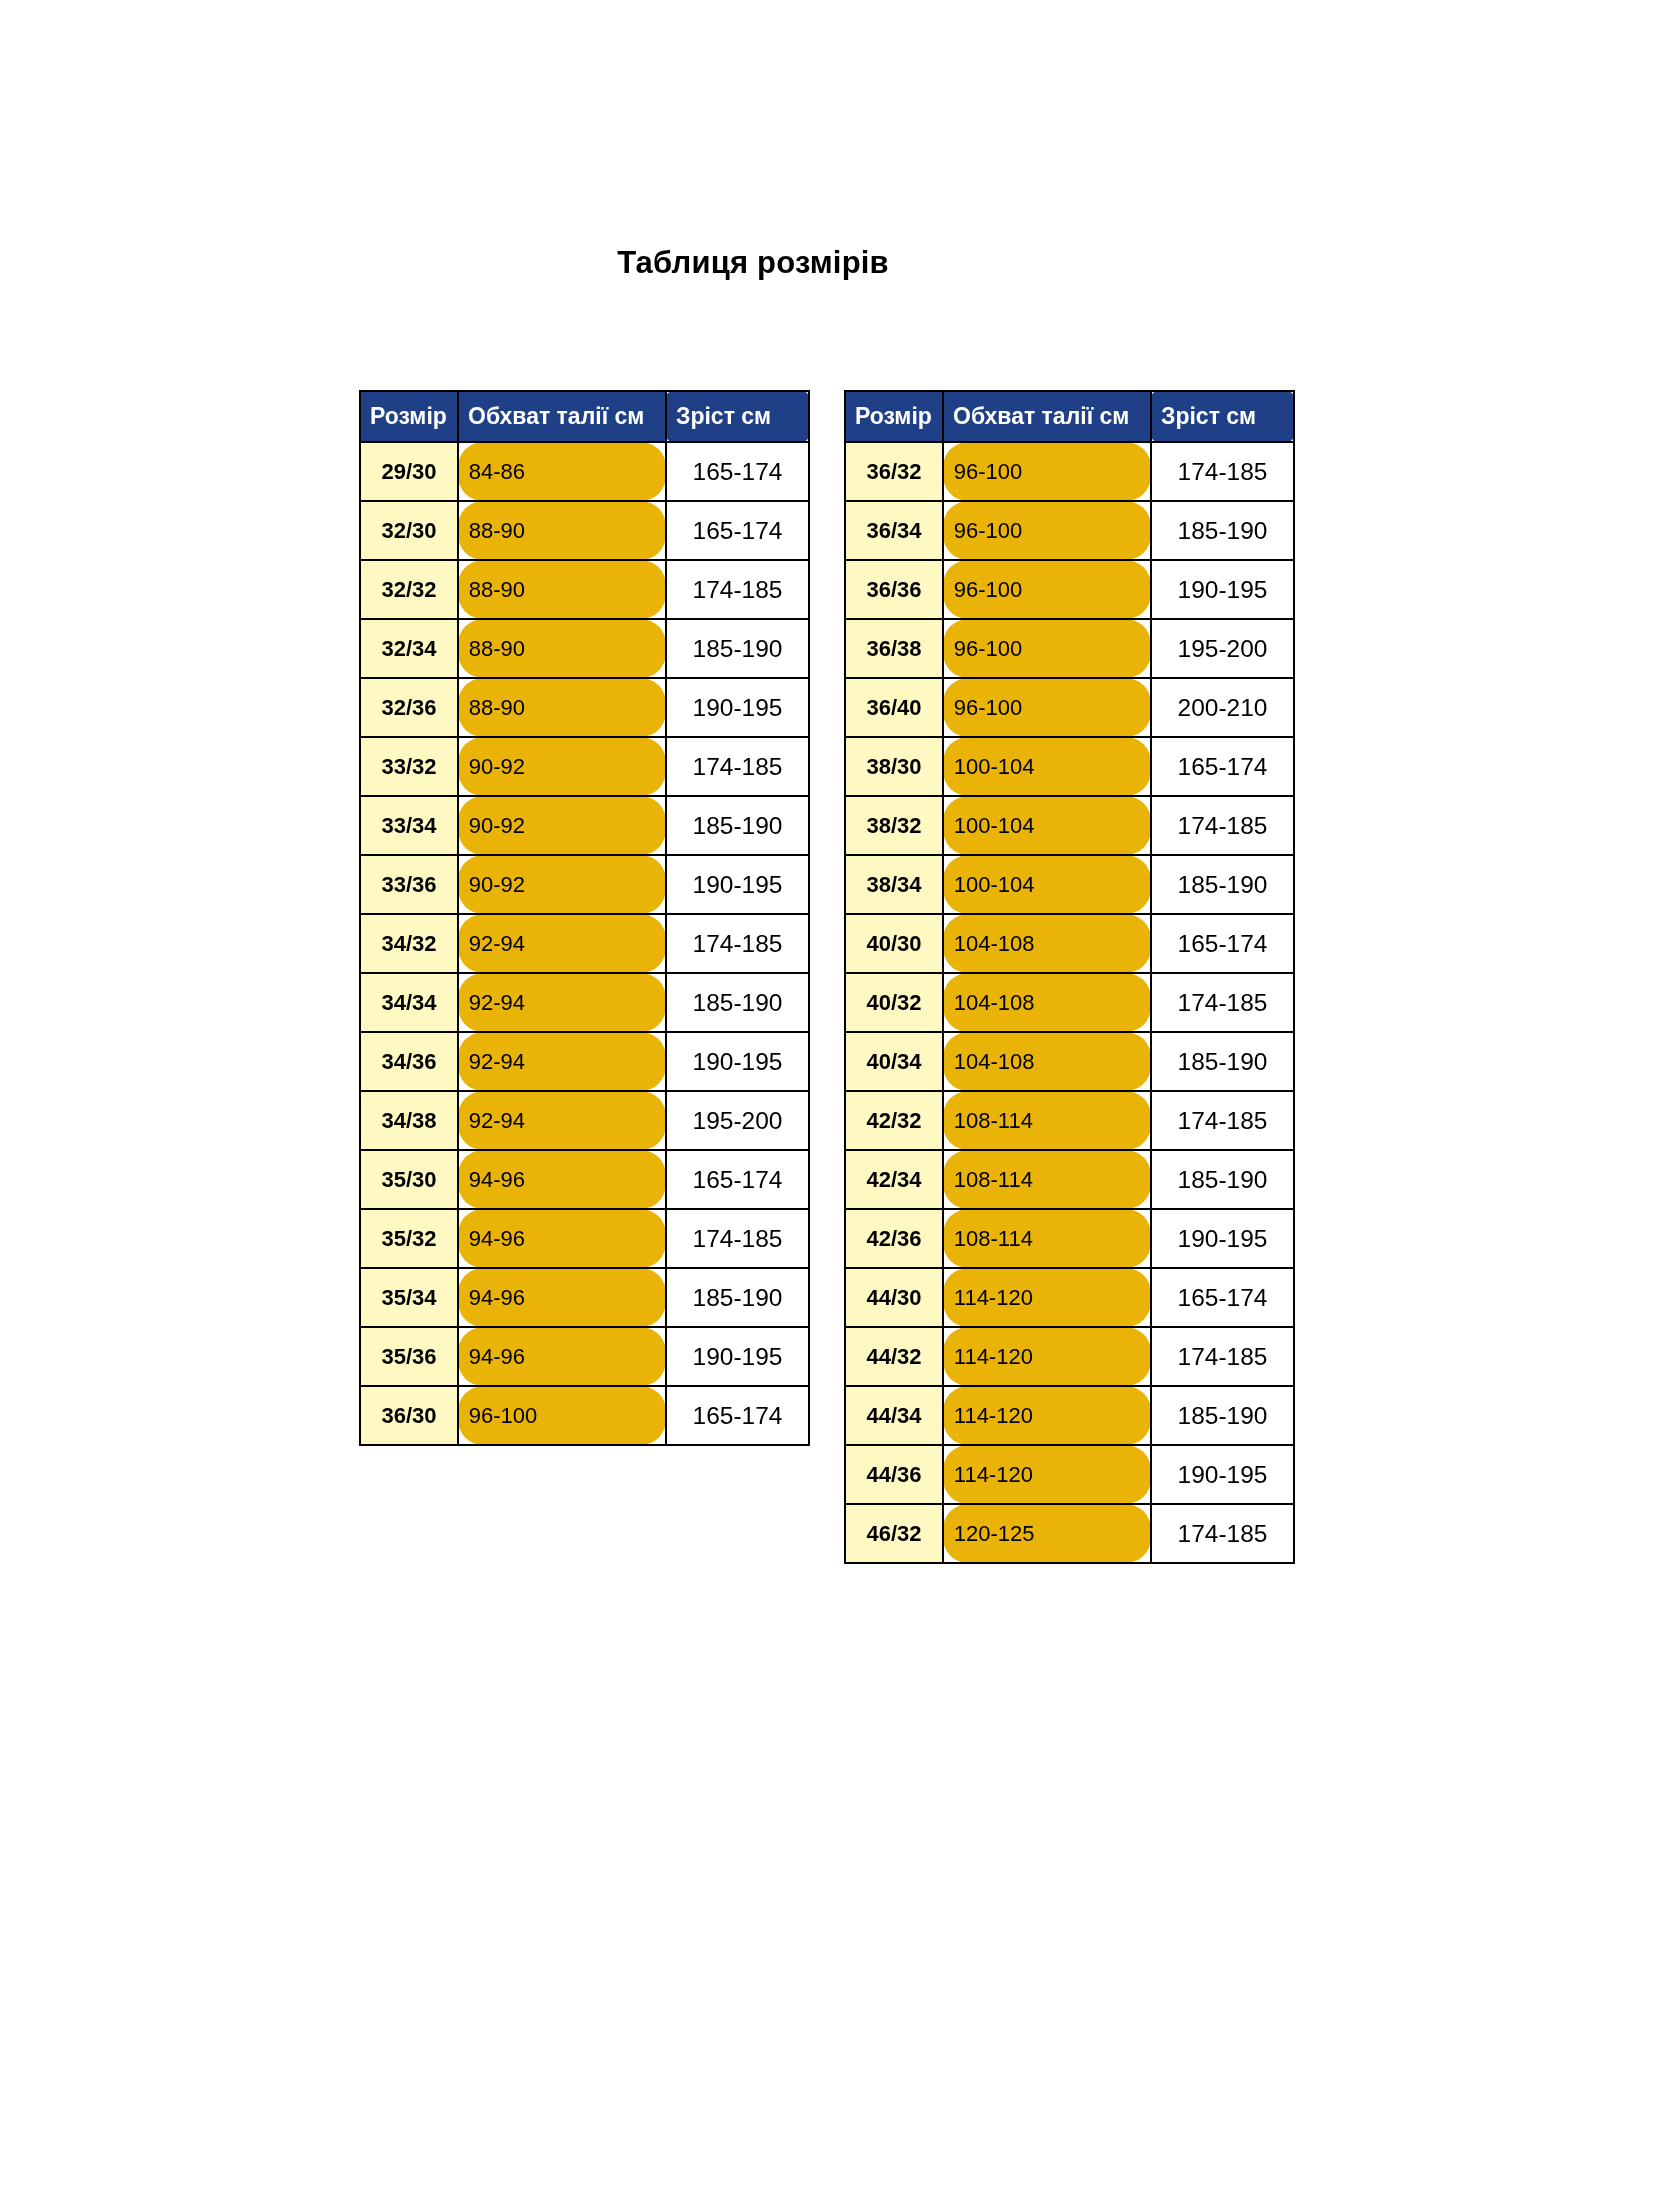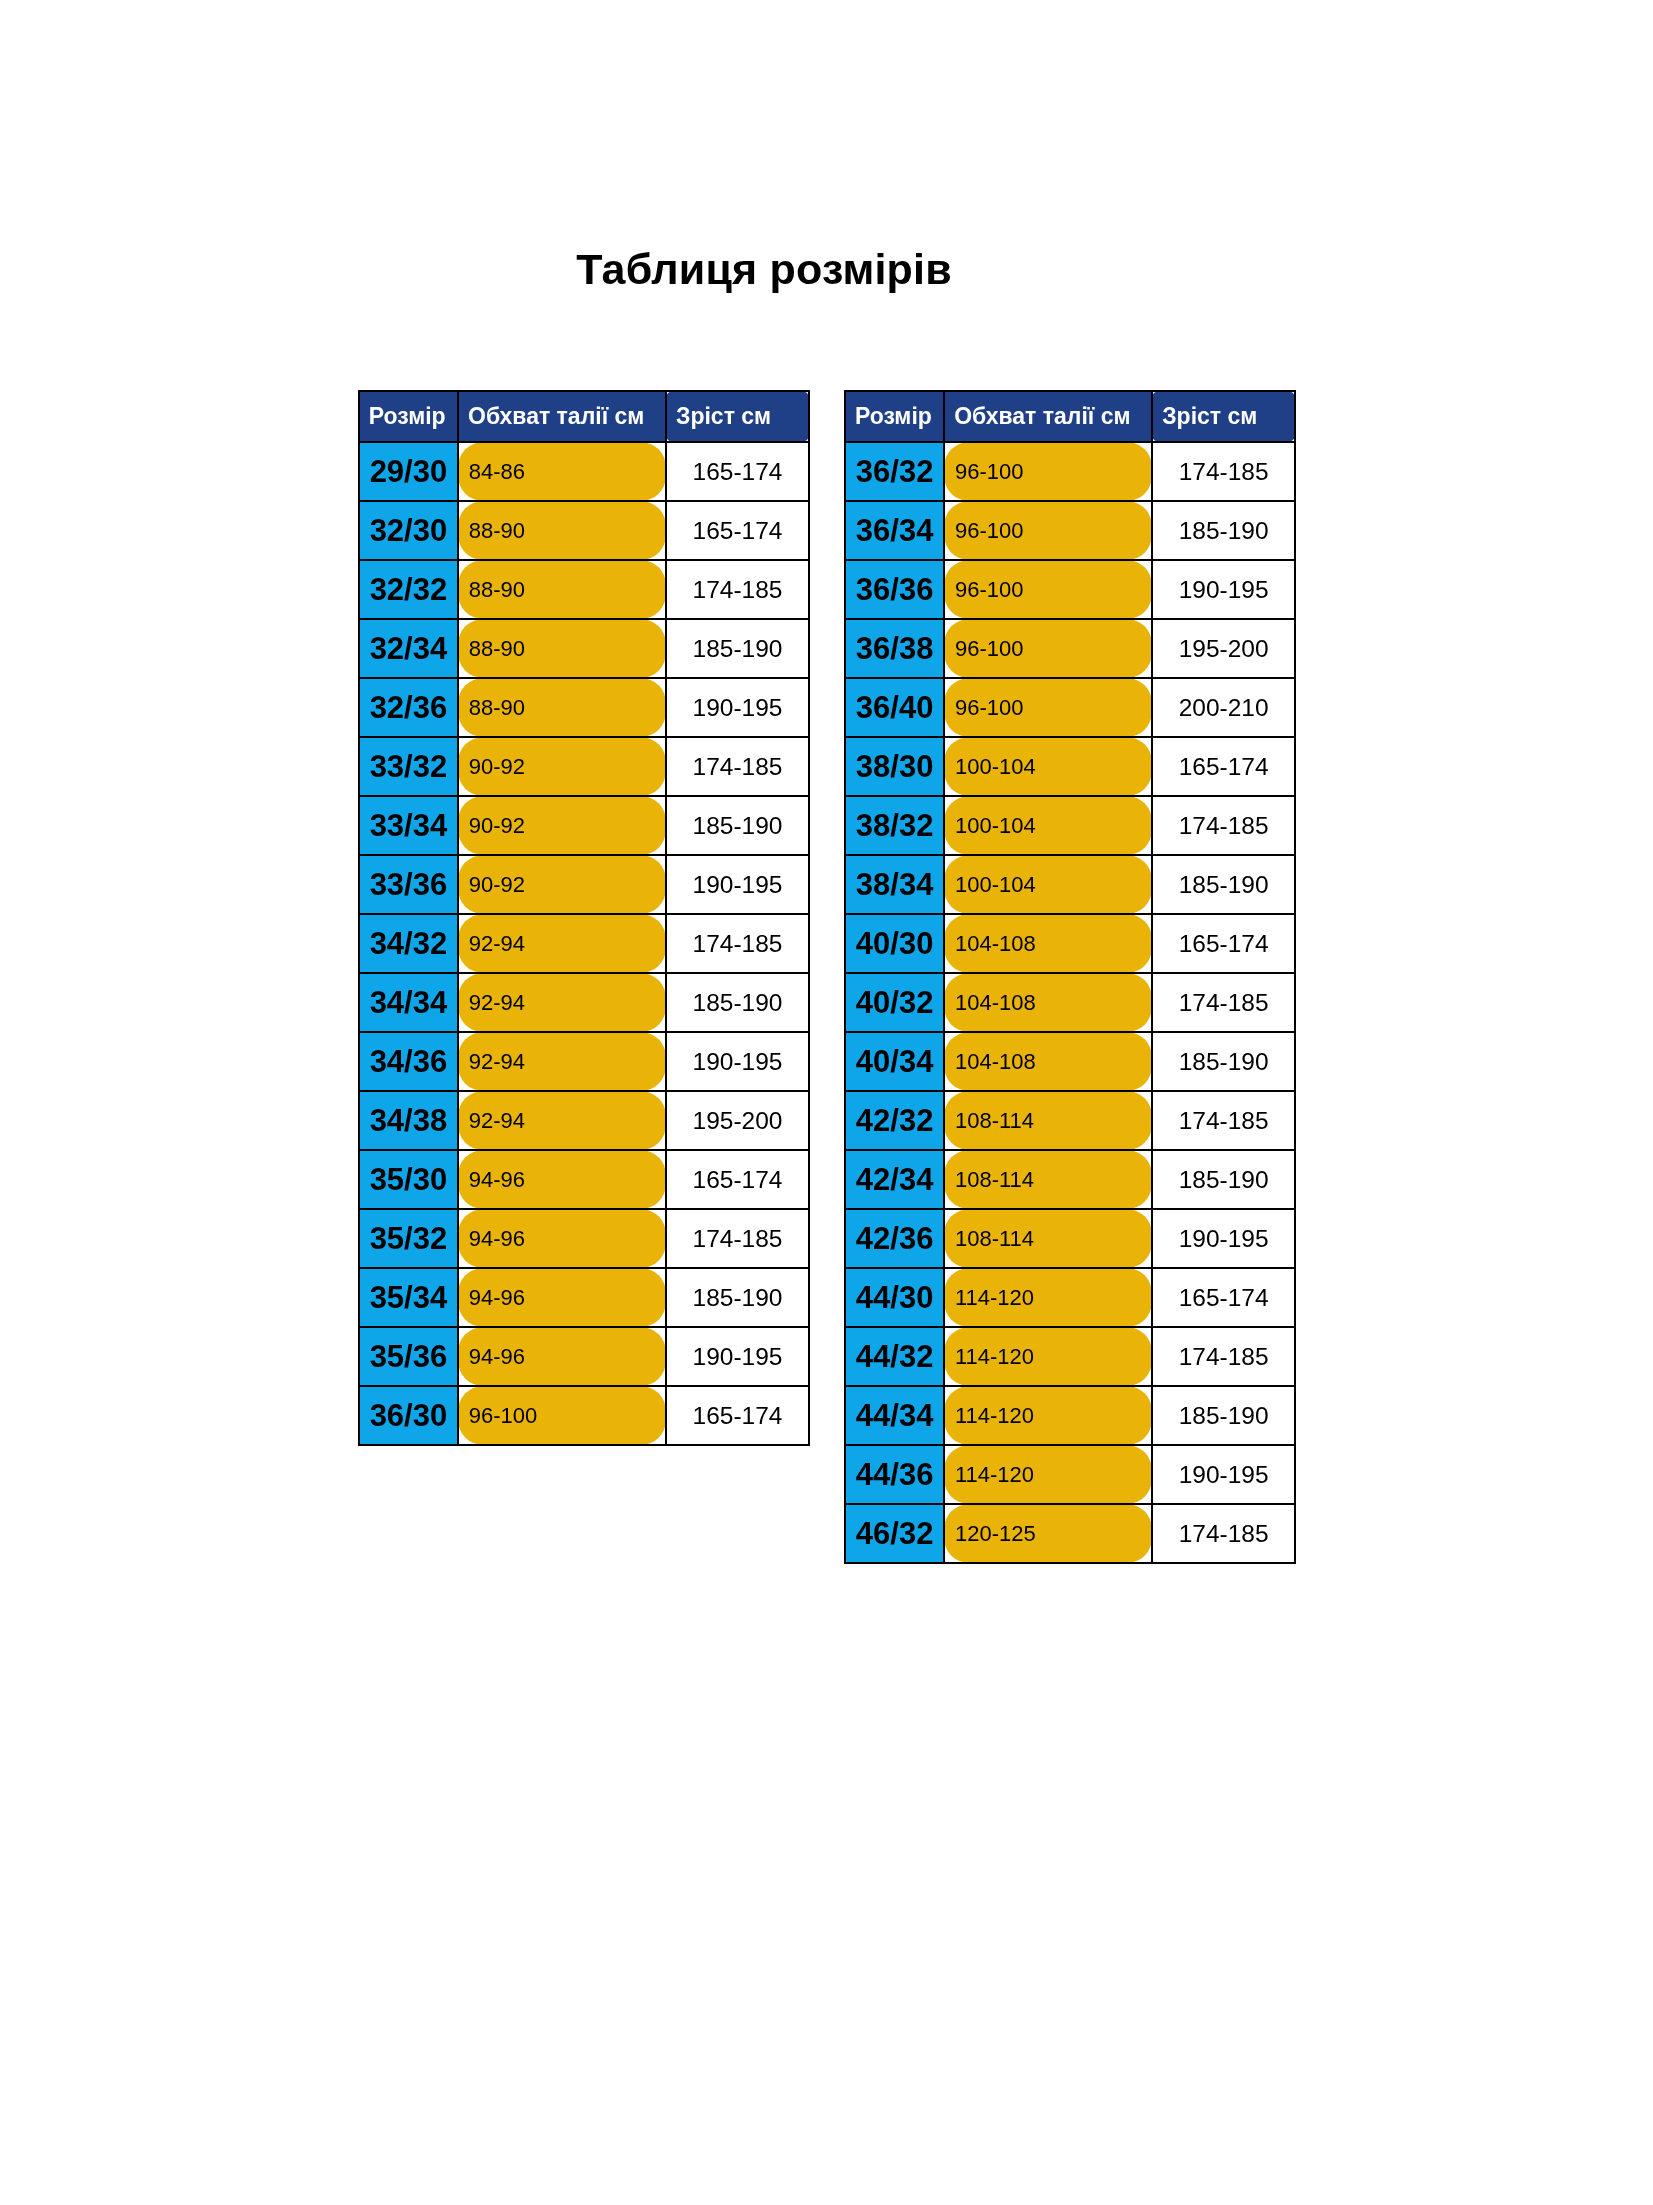--- a/index.html
+++ b/index.html
@@ -20,24 +20,24 @@
     width: 1654px;
     height: 2205px;
     position: relative;
     background: #ffffff;
     box-sizing: border-box;
   }
 
   .doc-title {
     position: absolute;
     top: 245px;
-    left: 16px;
+    left: 5px;
     width: 1496px;
     text-align: center;
-    font-size: 43px;
+    font-size: 31px;
     font-weight: bold;
     letter-spacing: 0.2px;
     color: #000000;
   }
 
   .tables-wrap {
     position: absolute;
     top: 390px;
     left: 0;
     width: 1654px;
@@ -71,24 +71,24 @@
     text-align: left;
     height: 51px;
     padding: 0 9px;
   }
 
   th.col-size  { width: 98px; }
   th.col-waist { width: 208px; }
   th.col-h     { width: 143px; border-radius: 7px; }
 
   td.cell-size {
-    background: #0ea5e9;
+    background: #fef9c3;
     font-weight: bold;
     text-align: center;
-    font-size: 31px;
+    font-size: 22px;
     width: 98px;
   }
   td.cell-waist {
     background: #eab308;
     text-align: left;
     font-size: 22px;
     padding-left: 13px;
     width: 208px;
     border-radius: 25px;
   }

